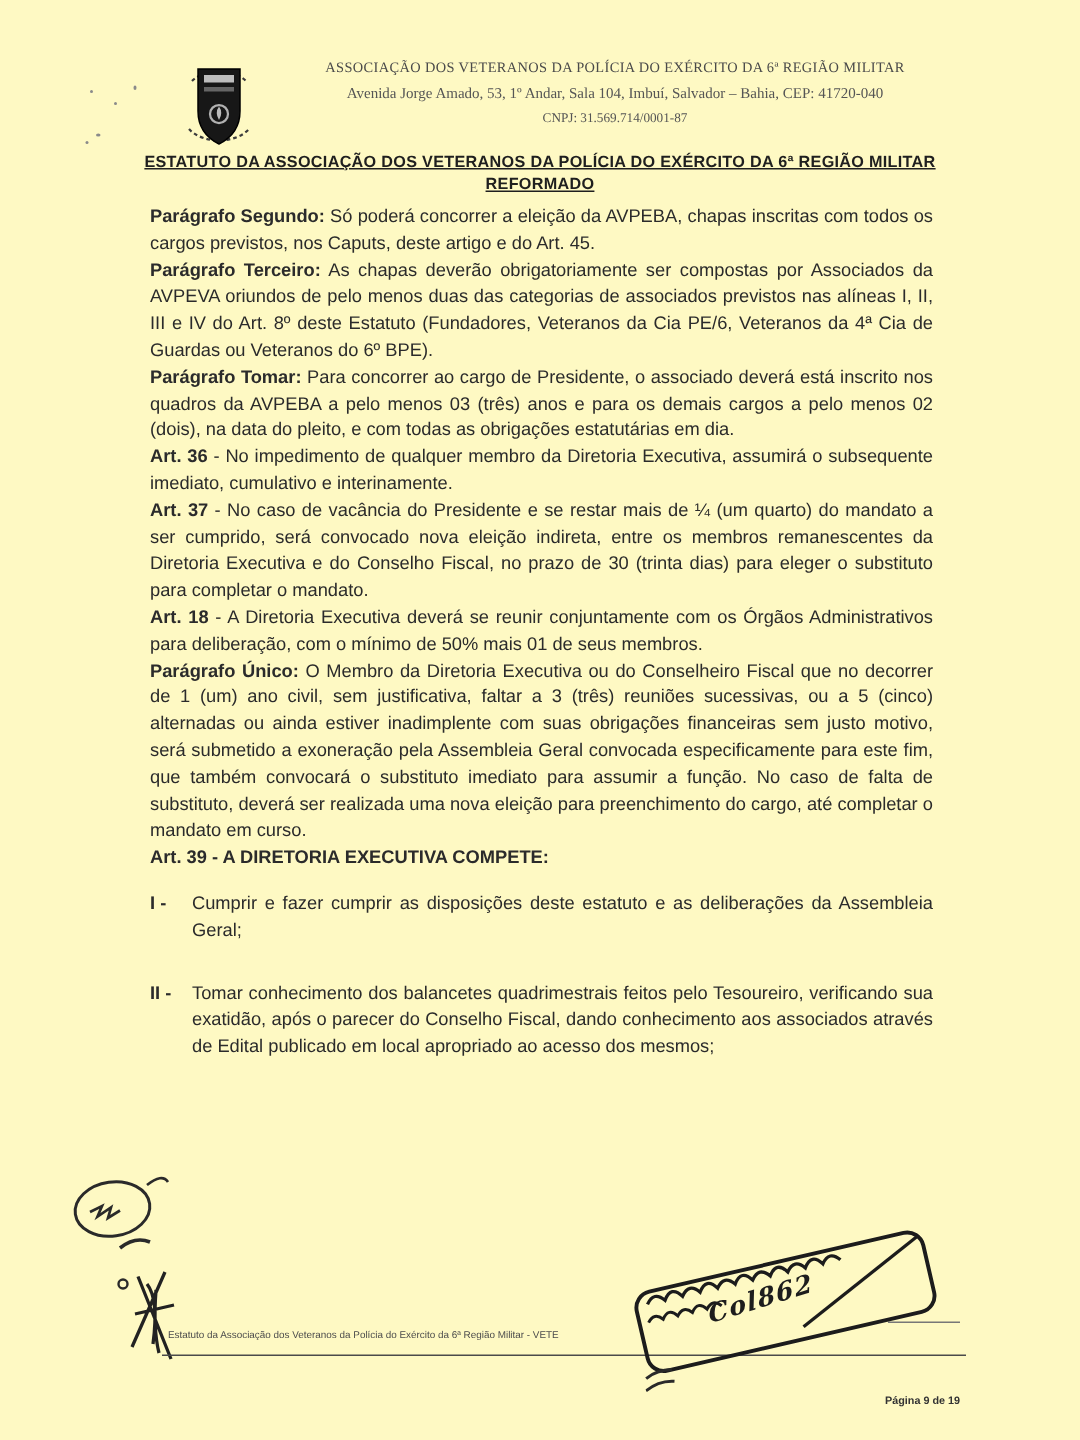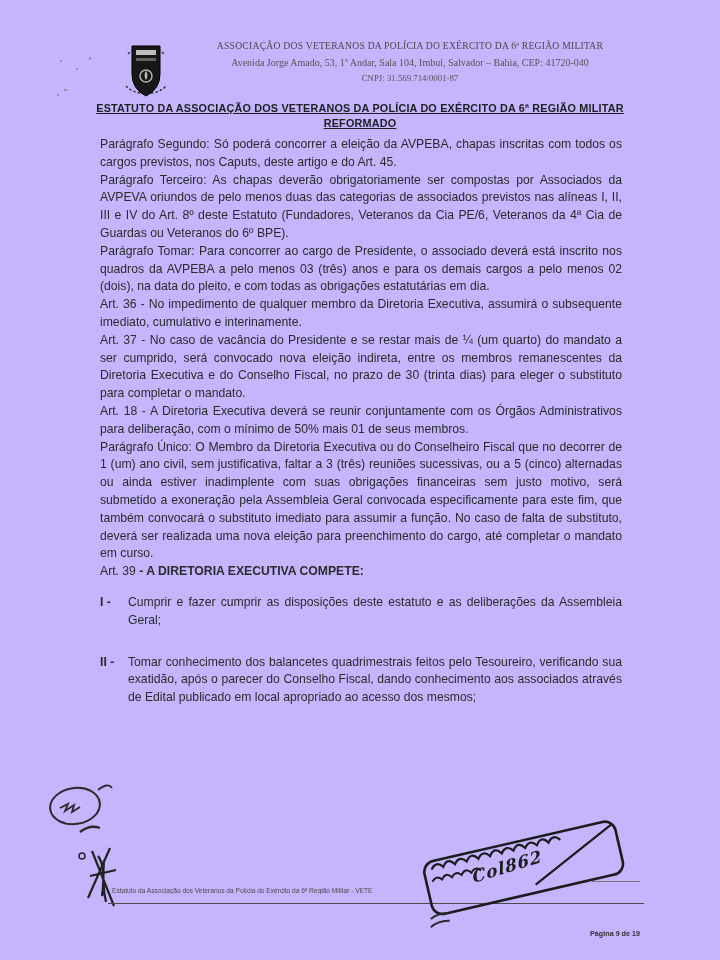--- a/index.html
+++ b/index.html
@@ -1,19 +1,19 @@
 <!DOCTYPE html>
 <html><head>
 <meta charset="utf-8">
 <style>
   * { box-sizing: border-box; }
   html,body { margin:0; padding:0; background:#ddd; }
   .page {
     position:relative; width:720px; height:960px; margin:0 auto;
-    background:#c4b5fd; overflow:hidden;
+    background:#fef9c3; overflow:hidden;
     color:#262626;
     font-family:"Liberation Sans", sans-serif;
   }
 
   
   .crest { position:absolute; left:121px; top:38px; }
   .head-text {
     position:absolute; left:195px; top:40px; width:430px;
     text-align:center; font-family:"Liberation Serif", serif; color:#3a3a3a;
   }
@@ -29,21 +29,21 @@
   }
   .doc-title .u { text-decoration:underline; }
 
   
   .body-text {
     position:absolute; left:100px; top:136px; width:522px;
     font-size:12.2px; line-height:17.8px; text-align:justify;
     color:#2b2b2b;
   }
   .body-text p { margin:0; }
-  .lead { font-weight:normal; }
+  .lead { font-weight:bold; }
   .mt-a { margin-top:24px; }
   .mt-b { margin-top:13px; }
   .mt-c { margin-top:19px; }
   .mt-d { margin-top:5px; }
   .mt-e { margin-top:15px; }
   .all-bold { font-weight:bold; }
   .li { display:flex; }
   .li .num { font-weight:bold; flex:none; width:28px; }
   .li .txt { flex:1; text-align:justify; }
 

